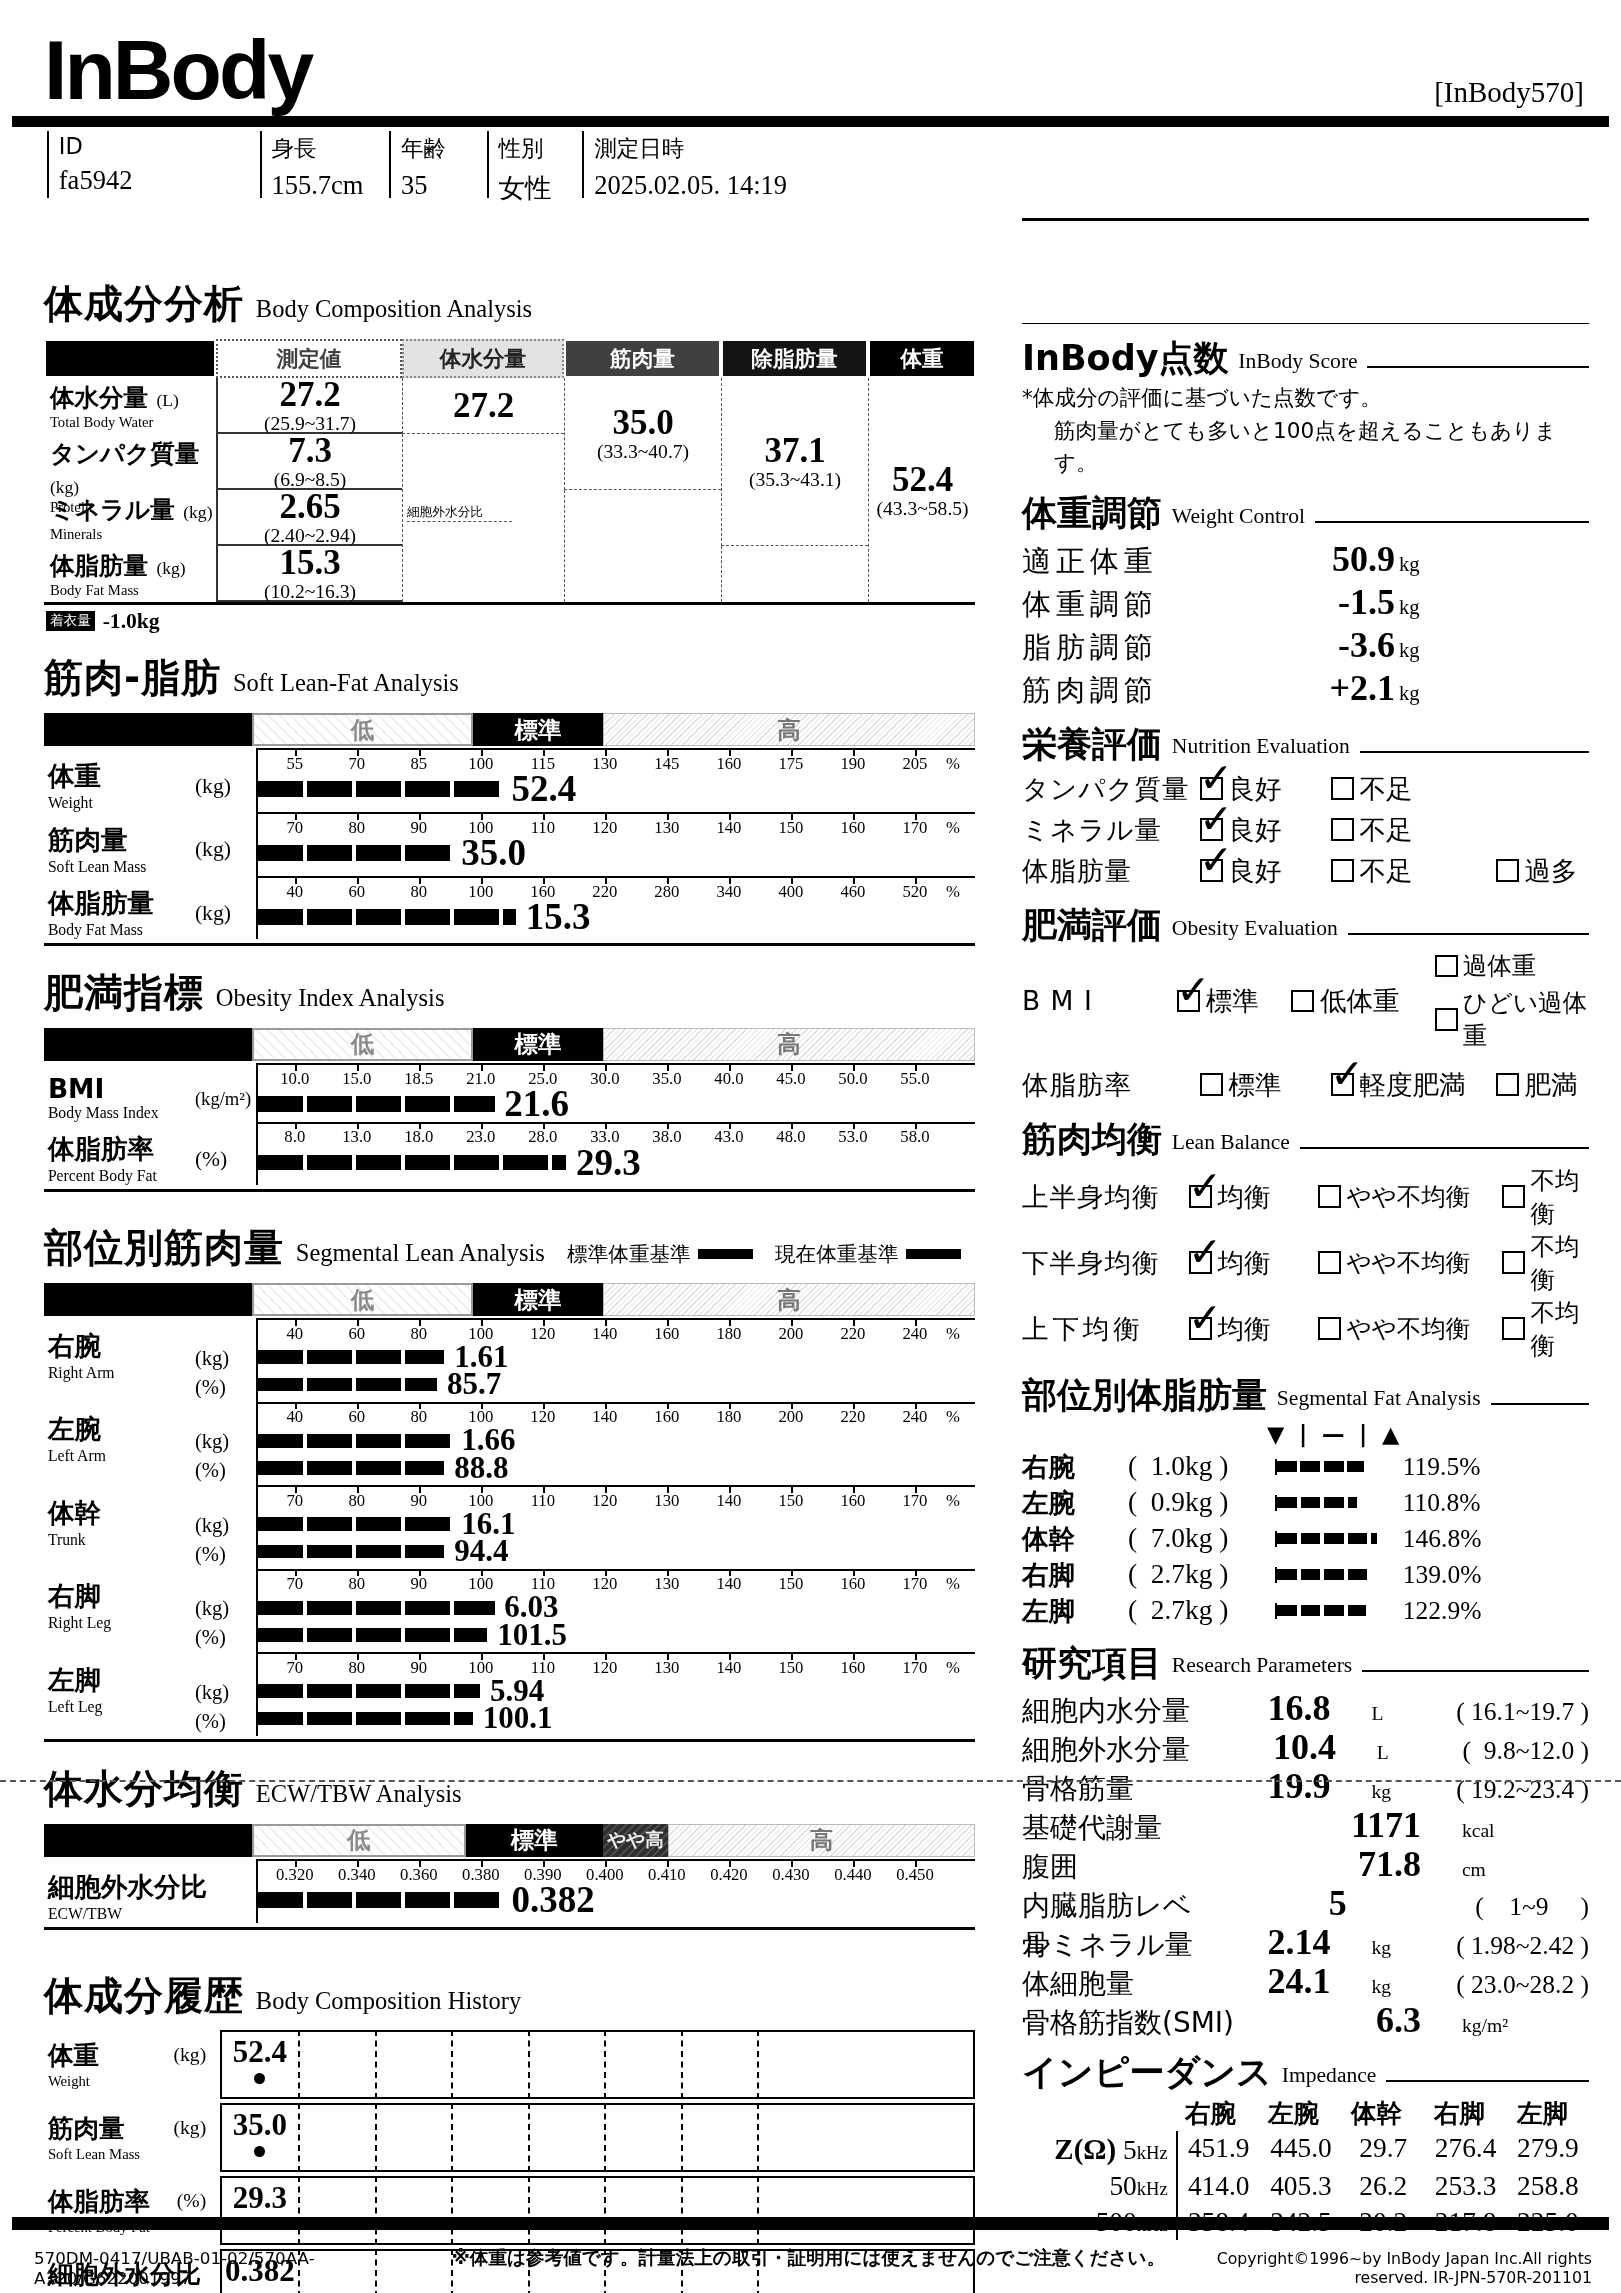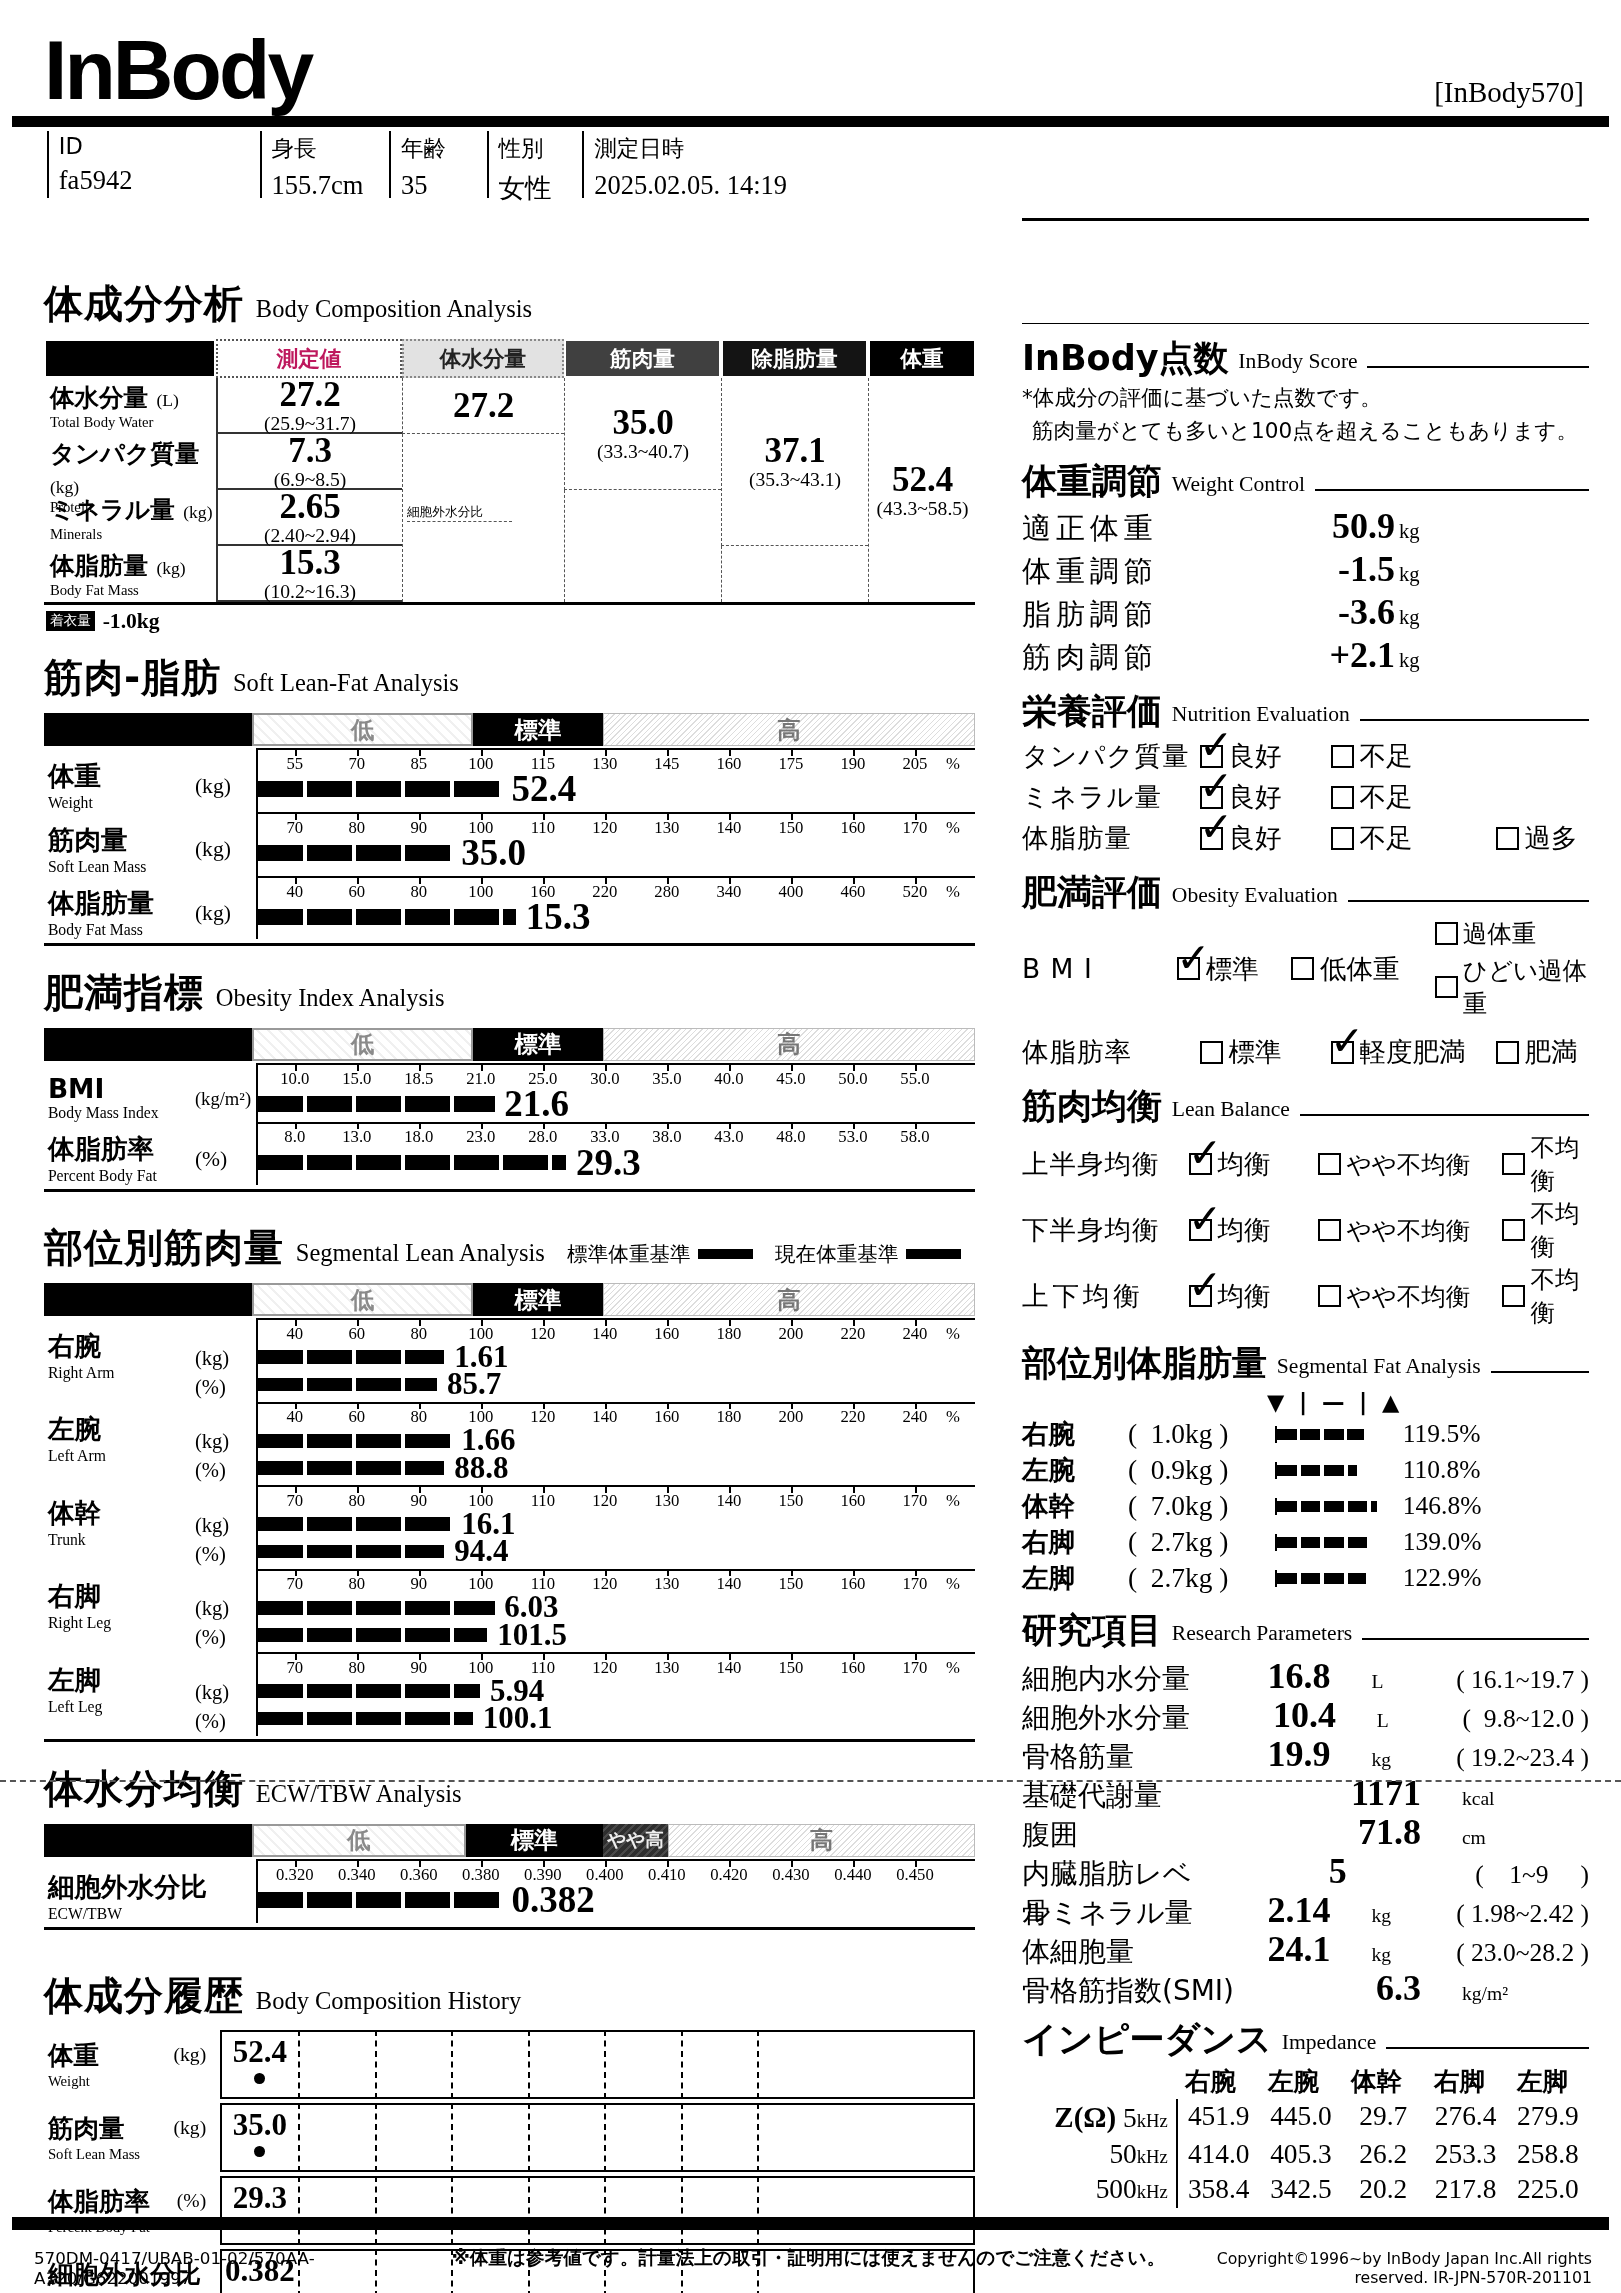--- a/index.html
+++ b/index.html
@@ -19,21 +19,21 @@
   .col-right{position:absolute;left:1022px;top:218px;width:567px;border-top:3.9px solid #000;}
   
   .ltitle{display:flex;align-items:baseline;gap:11.8px;margin:0 0 7.8px 0;}
   .ltitle .jp{font-size:39px;font-weight:bold;letter-spacing:1px;}
   .ltitle .en{font-size:24.5px;font-family:"Liberation Serif",serif;}
   
   .bca-head{display:grid;grid-template-columns:172px 186px 162px 157px 147px 108px;}
   .bca-h{height:35px;display:flex;align-items:center;justify-content:center;
          font-size:21.6px;font-weight:bold;border:2px solid #fff;}
   .h-blank{background:#000;}
-  .h-meas{border:2px dotted #555;color:#be185d;background:#fff;}
+  .h-meas{border:2px dotted #555;color:#404040;background:#fff;}
   .h-tbw{background:#e2e2e2;border:2px dotted #888;color:#222;}
   .h-slm{background:#404040;color:#fff;}
   .h-ffm{background:#141414;color:#fff;}
   .h-wt{background:#000;color:#fff;}
   .bca-body{display:grid;grid-template-columns:172px 186px 162px 157px 147px 108px;
             grid-template-rows:repeat(4,56px);border-bottom:3.9px solid #000;}
   .bca-lab{grid-column:1;padding:2.9px 0 0 5.9px;}
   .bca-lab .l1{font-size:24.5px;font-weight:bold;}
   .bca-lab .u{font-size:17.6px;font-weight:normal;font-family:"Liberation Serif",serif;}
   .bca-lab .en{font-size:14.7px;font-family:"Liberation Serif",serif;}
@@ -107,21 +107,21 @@
   .rthin{border-top:1px solid #000;margin-top:102px;}
   .rtitle{display:flex;align-items:flex-end;gap:9.8px;margin:15.7px 0 5.9px 0;}
   .rtitle .jp{font-size:35px;font-weight:bold;line-height:1.05;}
   .rtitle .en{font-size:21.6px;font-family:"Liberation Serif",serif;padding-bottom:2.9px;}
   .rtitle .rule{flex:1;border-bottom:2px solid #000;margin-bottom:8.8px;}
   .score-wrap{text-align:center;margin:5.9px 0 2px 0;line-height:1;}
   .score{font-size:86px;font-weight:bold;font-family:"Liberation Serif",serif;}
   .denom{font-size:43px;font-weight:bold;font-family:"Liberation Serif",serif;}
   .sunit{font-size:31px;font-weight:bold;}
   .snote{font-size:21.6px;line-height:1.5;}
-  .snote2{margin-left:10px;}
+  .snote2{margin-left:32px;}
   .wcrow{display:flex;align-items:baseline;height:43px;font-size:29px;}
   .wclabel{width:221px;letter-spacing:4.9px;}
   .wcval{width:152px;text-align:right;font-size:36px;font-weight:bold;font-family:"Liberation Serif",serif;}
   .wcunit{font-size:20.6px;font-family:"Liberation Serif",serif;margin-left:3.9px;}
   .evrow{display:flex;align-items:center;min-height:41px;font-size:26.5px;}
   .evlabel{width:178px;letter-spacing:1px;}
   .opt{display:flex;align-items:center;gap:5.9px;}
   .w1{width:131px;}.w2{width:165px;}.w3{flex:1;}
   .stack{display:flex;flex-direction:column;gap:3.9px;font-size:24.5px;}
   .stack .opt{gap:4.9px;}

